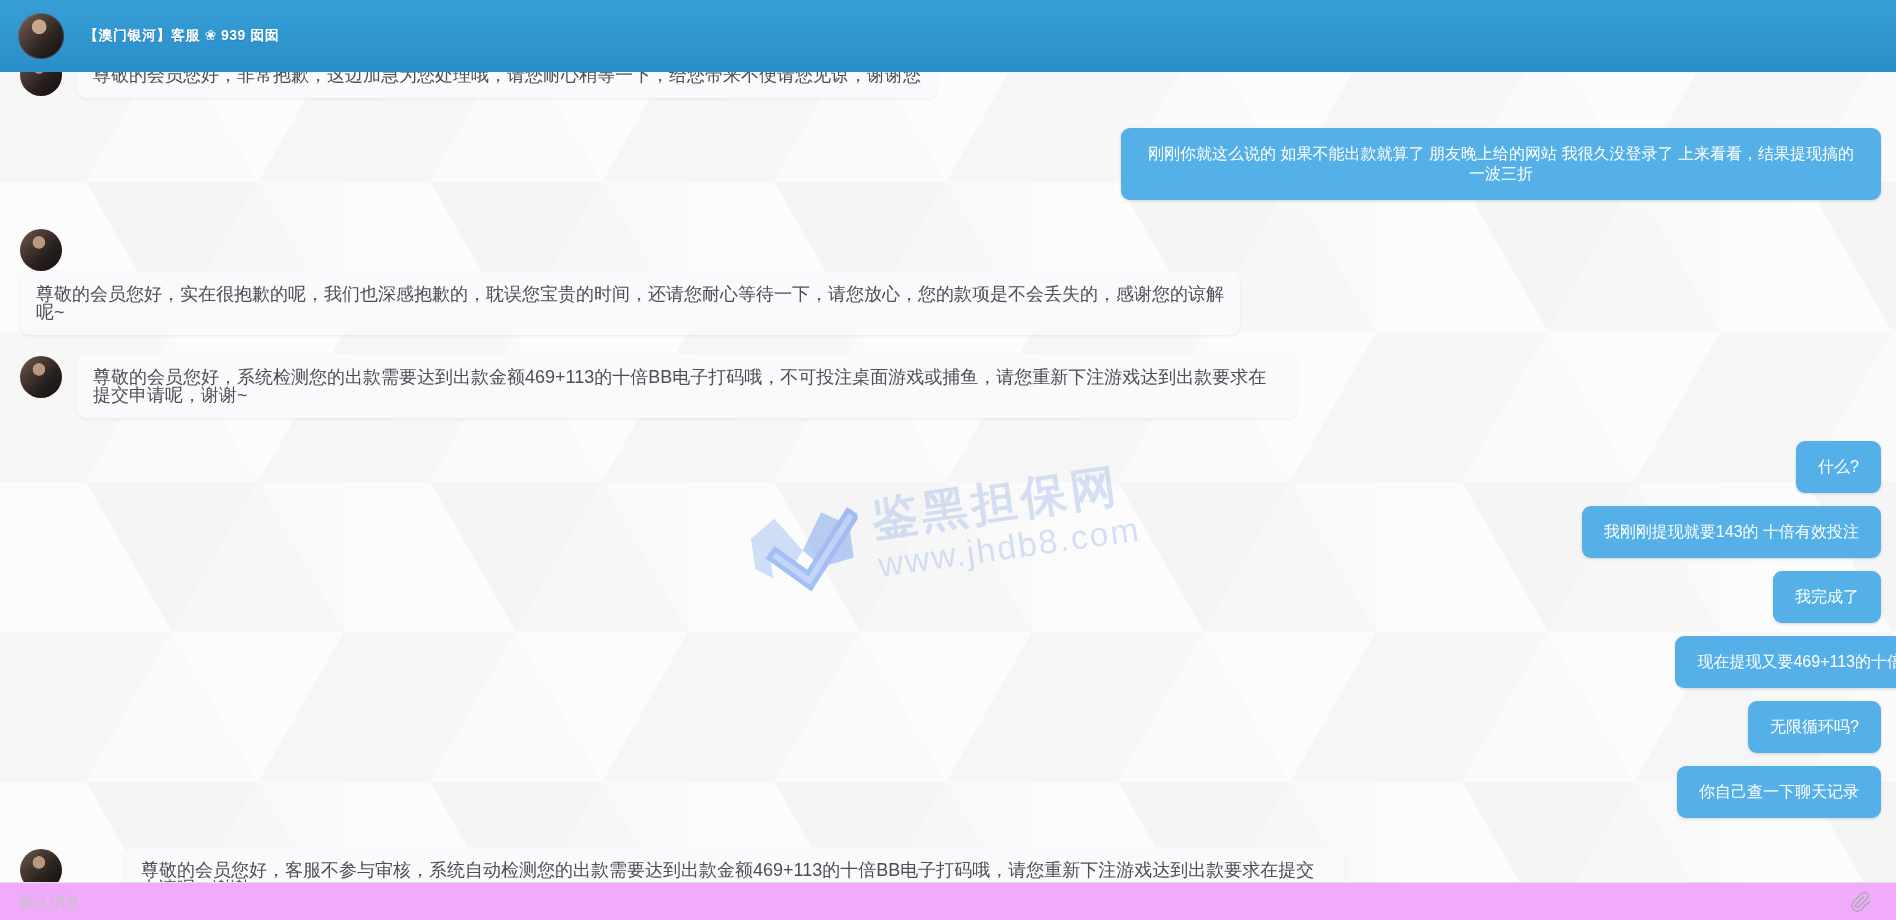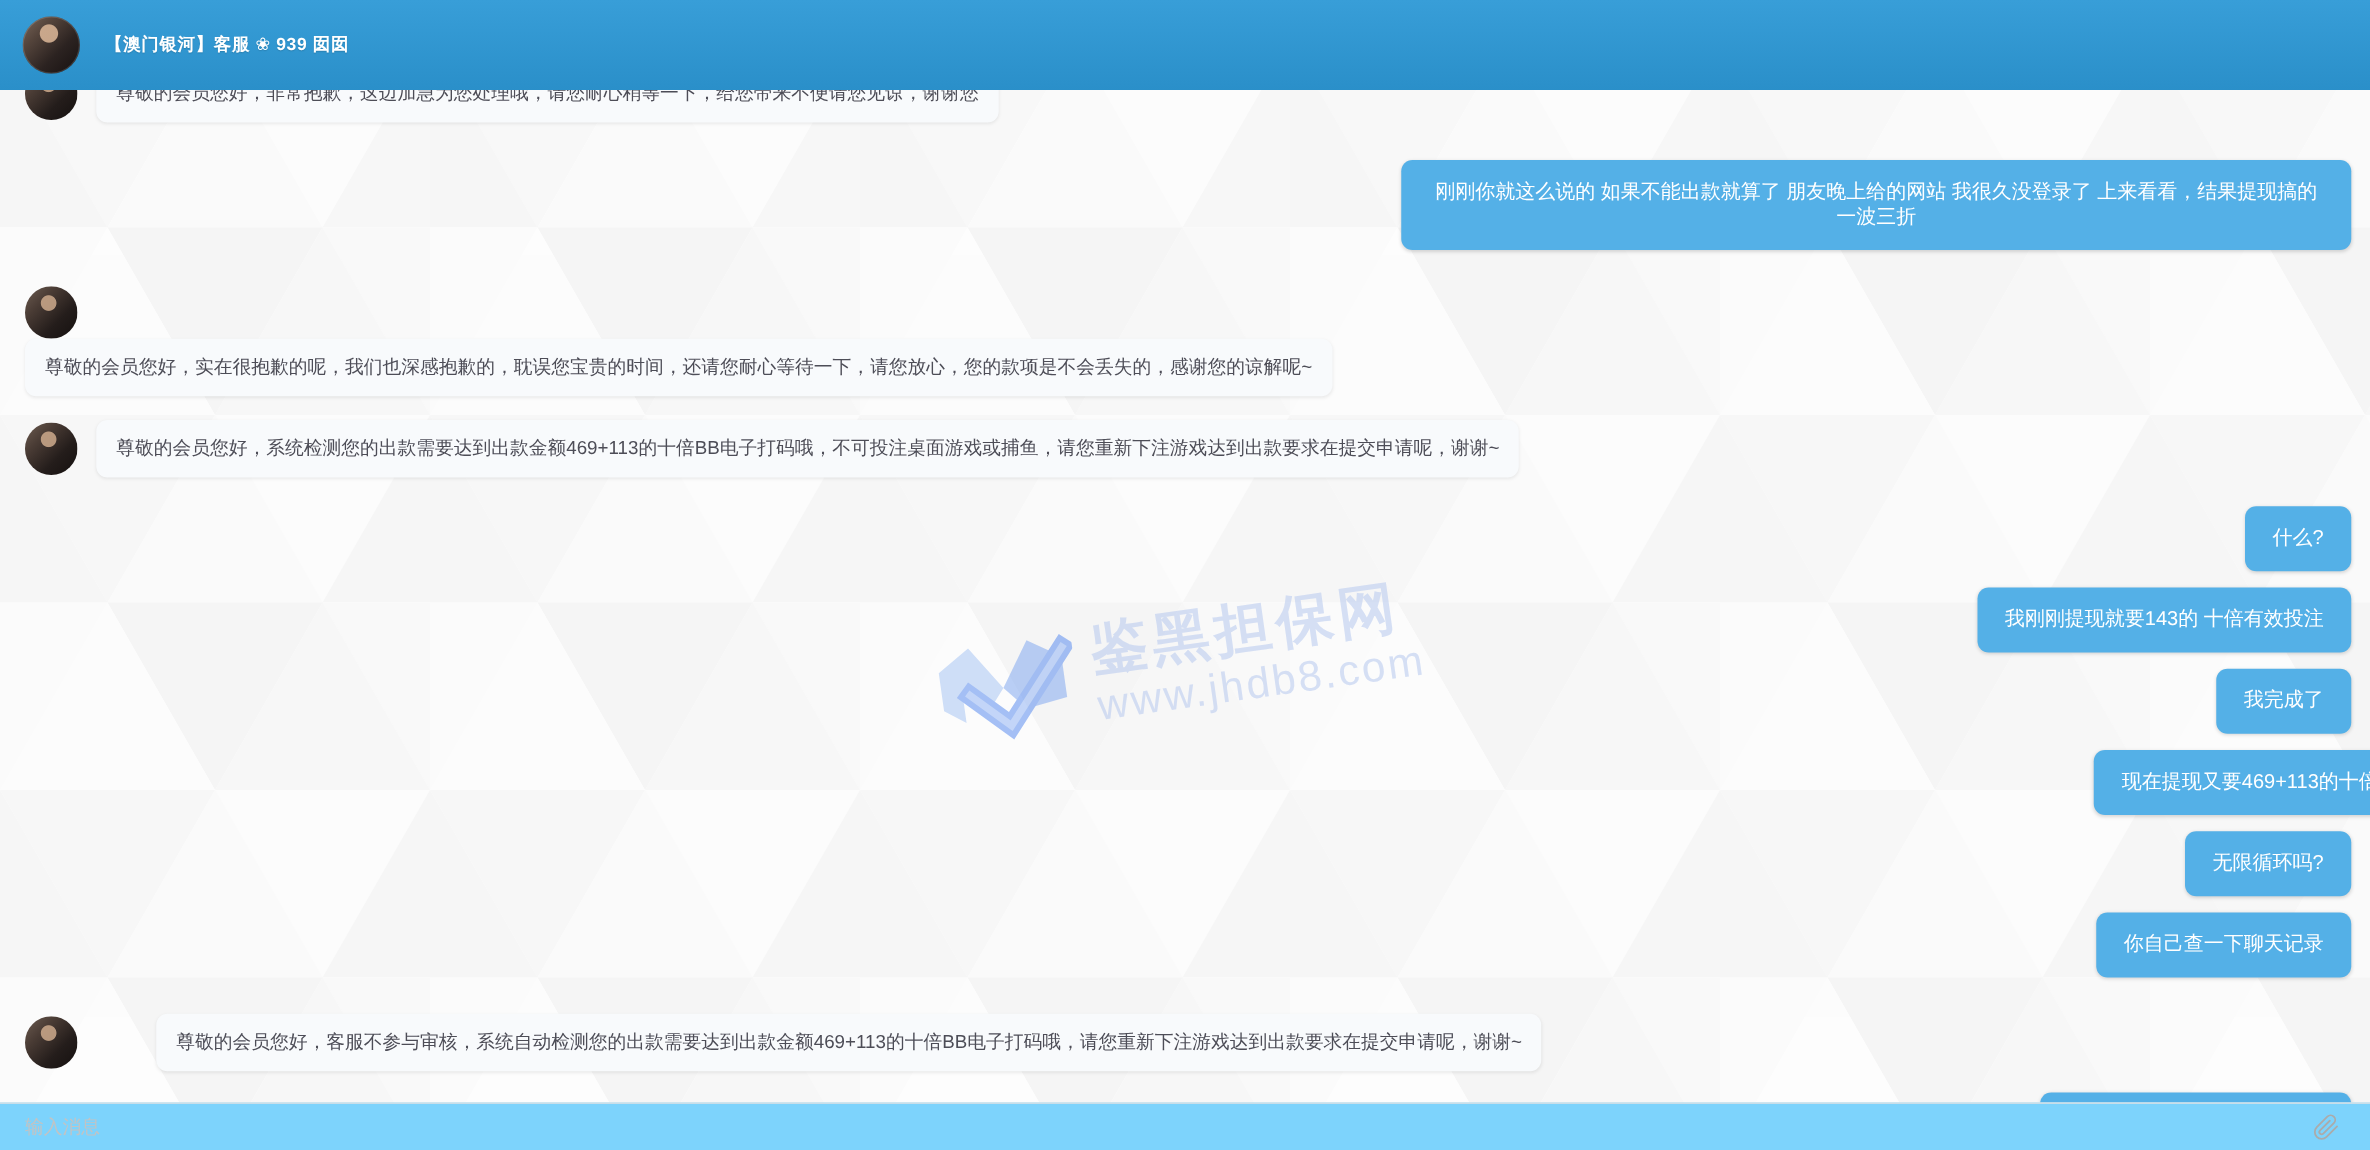--- a/index.html
+++ b/index.html
@@ -32,29 +32,29 @@
 
   
   #rows { position:relative; z-index:2; width:100%; }
   .msg-row { display:flex; align-items:flex-start; width:100%; }
   .msg-row.left  { justify-content:flex-start; padding-left:20px; }
   .msg-row.right { justify-content:flex-end; padding-right:15px; }
   .msg-avatar { width:42px; height:42px; border-radius:50%; flex:none; margin-right:15px; margin-top:2px;
     background:
       radial-gradient(circle at 45% 32%, rgba(205,170,140,.85) 0 16%, rgba(205,170,140,0) 18%),
       linear-gradient(135deg,#6e5d52 0%, #4a3c35 30%, #241d1b 65%, #15100f 100%); }
-  .bubble { border-radius:9px; font-size:15px; line-height:18px; }
+  .bubble { border-radius:9px; font-size:18px; line-height:18px; }
   .msg-row.left .bubble { background:var(--agent_bubble,#f8fafc); color:var(--agent_text,#4d4d57);
     padding:14px 16px; max-width:1220px; box-shadow:0 1px 3px rgba(0,0,0,.08); }
   .msg-row.right .bubble { background:var(--user_bubble,#54b0e7); color:#fff; font-size:16px; line-height:20px;
     padding:16px 22px; max-width:760px; text-align:center; box-shadow:0 1px 3px rgba(0,0,0,.15); }
 
   
   #composer { position:absolute; bottom:0; left:0; width:100%; height:38px; z-index:10;
-    background:#7dd3fc; border-top:1px solid #e2e2e2; display:flex; align-items:center; }
+    background:#f0abfc; border-top:1px solid #e2e2e2; display:flex; align-items:center; }
   #composer input { flex:1; height:100%; border:none; outline:none; background:transparent;
     font-size:15px; color:#555; padding-left:20px; font-family:inherit; }
   #composer input::placeholder { color:#c3c3c3; }
   #attach { width:22px; height:22px; margin-right:24px; flex:none; cursor:pointer; color:#ababab; }
 </style>
 </head>
 <body>
 
 <div id="app">
 

